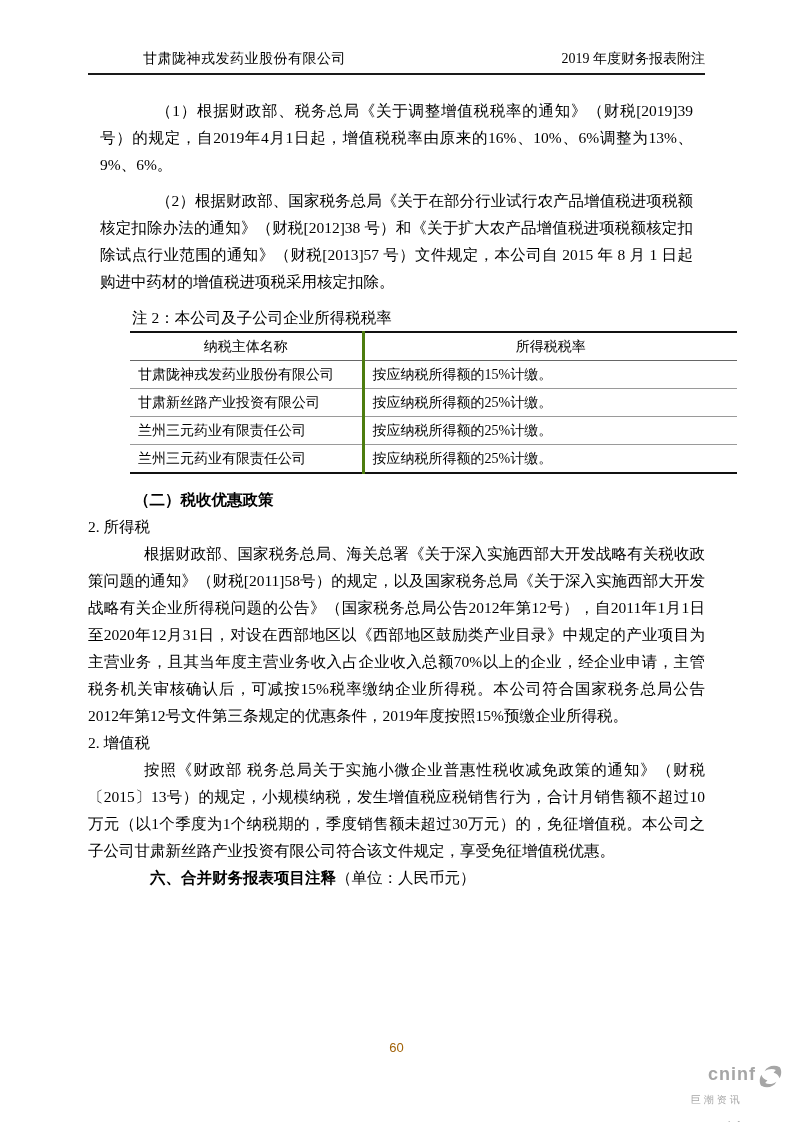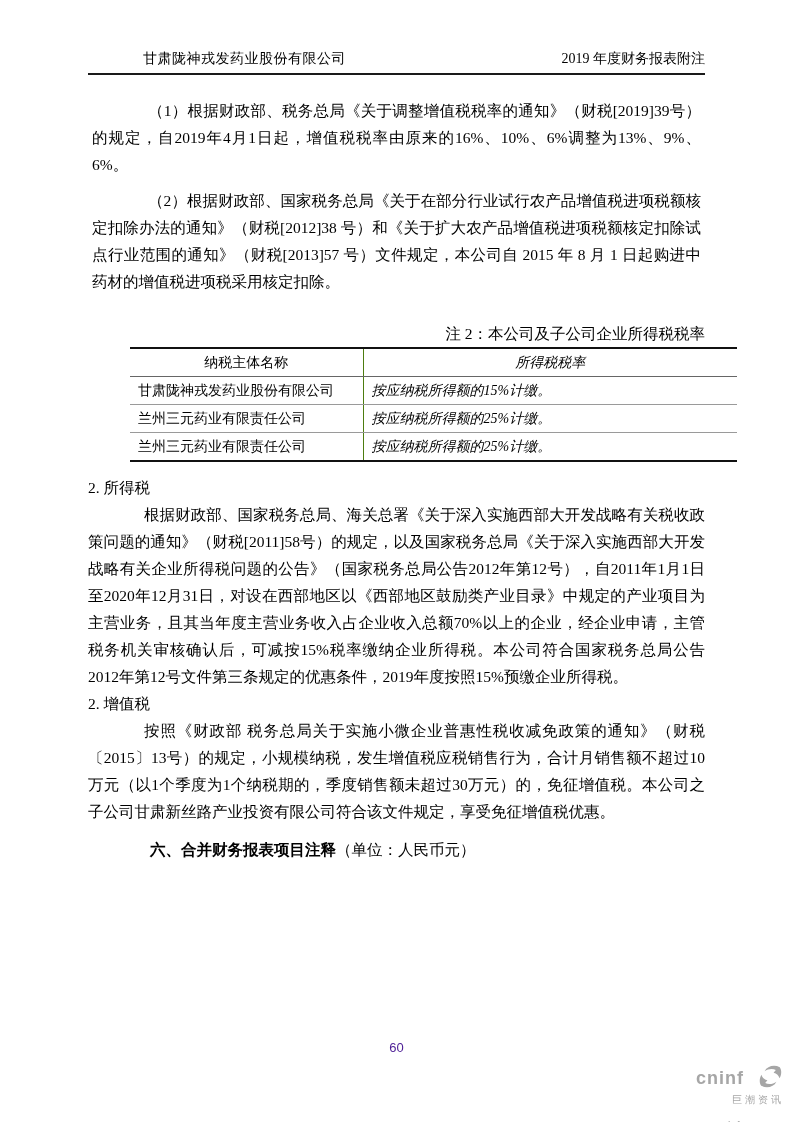--- a/index.html
+++ b/index.html
@@ -15,70 +15,70 @@
     border-bottom:2px solid #1a1a1a;
     display:flex;justify-content:space-between;align-items:flex-end;
     font-size:14px;
   }
   .doc-header .left{margin-left:55px;letter-spacing:0.5px;}
   main{
     margin:0 88px;
     font-size:15.5px;line-height:27px;
   }
   p.para{
-    margin:9px 4px;
+    margin:9px 12px;
     text-align:justify;
     text-indent:56px;
   }
   p.para.first{margin-top:22px;}
   p.tight{margin:0;}
-  .note-label{margin:25px 0 0 44px;text-align:right;}
+  .note-label{margin:9px 0 0 44px;}
   table.tax-table{
     border-collapse:collapse;
     margin:0 0 12px 42px;
     width:607px;
     font-size:14px;
     border-top:2px solid #111;
     border-bottom:2px solid #111;
     table-layout:fixed;
   }
   table.tax-table th{
     font-weight:normal;text-align:center;
     border-bottom:1px solid #666;
     height:22px;padding:0 8px;
   }
   table.tax-table td{
     border-bottom:1px solid #9a9a9a;
     height:22px;padding:0 8px;text-align:left;
     overflow:hidden;white-space:nowrap;
   }
   table.tax-table tbody tr:last-child td{border-bottom:none;}
-  table.tax-table th + th, table.tax-table td + td{border-left:1px solid #4d7c0f;font-style:italic;}
+  table.tax-table th + th, table.tax-table td + td{border-left:3px solid #4d7c0f;}
   .h-bold{font-weight:bold;}
   .heading-2{margin:2px 0 0 46px;font-weight:bold;}
   .sub-item-1{margin:0 0 0 60px;}
   .sub-item-2{margin:18px 0 0 60px;}
-  .heading-6{margin:11px 0 0 62px;}
+  .heading-6{margin:0 0 0 62px;}
   .heading-6 .unit{font-weight:normal;}
   .heading-money{margin:6px 0 0 66px;font-weight:bold;}
   .page-number{
     position:absolute;top:1040px;left:0;width:100%;
     text-align:center;
     font-family:"Liberation Sans","DejaVu Sans",sans-serif;
-    font-size:13px;color:#4c1d95;
+    font-size:13px;color:#a16207;
   }
   .cninfo-logo{
     position:absolute;top:1064px;right:9px;
     color:#a6a6a6;
     font-family:"Liberation Sans","DejaVu Sans",sans-serif;
     line-height:1.15;
   }
-  .brand-row{display:flex;align-items:center;justify-content:flex-end;gap:13px;}
+  .brand-row{display:flex;align-items:flex-start;justify-content:flex-end;gap:1px;}
   .brand{font-size:18px;font-weight:bold;letter-spacing:1px;}
-  .cn-name{font-size:10px;letter-spacing:3px;text-align:right;margin-top:1px;}
+  .cn-name{font-size:10px;letter-spacing:3px;text-align:left;margin-top:1px;}
   .url{font-size:10.5px;text-align:center;margin-top:13px;letter-spacing:0.2px;}
 </style>
 </head>
 <body>
 
 <header class="doc-header">
   <span class="left">甘肃陇神戎发药业股份有限公司</span>
   <span class="right">2019 年度财务报表附注</span>
 </header>
 
@@ -98,30 +98,35 @@
         <th>纳税主体名称</th>
         <th>所得税税率</th>
       </tr>
     </thead>
     <tbody>
       <tr>
         <td>甘肃陇神戎发药业股份有限公司</td>
         <td>按应纳税所得额的15%计缴。</td>
       </tr>
       <tr>
+        <td>甘肃新丝路产业投资有限公司</td>
+        <td>按应纳税所得额的25%计缴。</td>
+      </tr>
+      <tr>
         <td>兰州三元药业有限责任公司</td>
         <td>按应纳税所得额的25%计缴。</td>
       </tr>
       <tr>
         <td>兰州三元药业有限责任公司</td>
         <td>按应纳税所得额的25%计缴。</td>
       </tr>
     </tbody>
   </table>
 
+  <p class="heading-2">（二）税收优惠政策</p>
   <p class="tight sub-item-1">2. 所得税</p>
   <p class="para tight">根据财政部、国家税务总局、海关总署《关于深入实施西部大开发战略有关税收政策问题的通知》（财税[2011]58号）的规定，以及国家税务总局《关于深入实施西部大开发战略有关企业所得税问题的公告》（国家税务总局公告2012年第12号），自2011年1月1日至2020年12月31日，对设在西部地区以《西部地区鼓励类产业目录》中规定的产业项目为主营业务，且其当年度主营业务收入占企业收入总额70%以上的企业，经企业申请，主管税务机关审核确认后，可减按15%税率缴纳企业所得税。本公司符合国家税务总局公告2012年第12号文件第三条规定的优惠条件，2019年度按照15%预缴企业所得税。</p>
   <p class="tight sub-item-2">2. 增值税</p>
   <p class="para tight">按照《财政部 税务总局关于实施小微企业普惠性税收减免政策的通知》（财税〔2015〕13号）的规定，小规模纳税，发生增值税应税销售行为，合计月销售额不超过10万元（以1个季度为1个纳税期的，季度销售额未超过30万元）的，免征增值税。本公司之子公司甘肃新丝路产业投资有限公司符合该文件规定，享受免征增值税优惠。</p>
 
   <p class="heading-6"><span class="h-bold">六、合并财务报表项目注释</span><span class="unit">（单位：人民币元）</span></p>
 </main>
 
 <div class="page-number">60</div>
 

